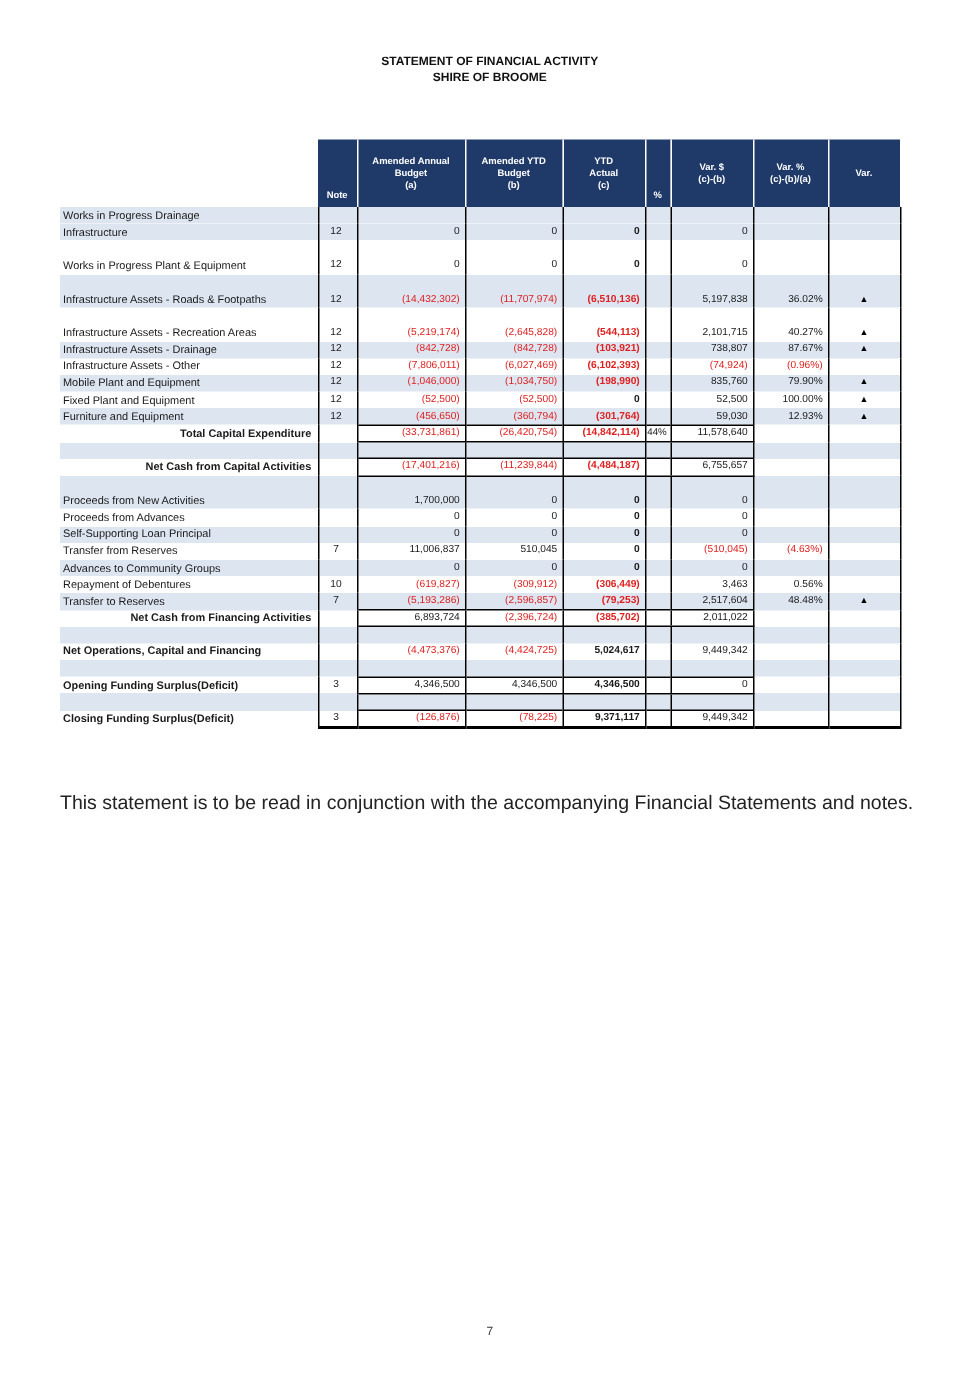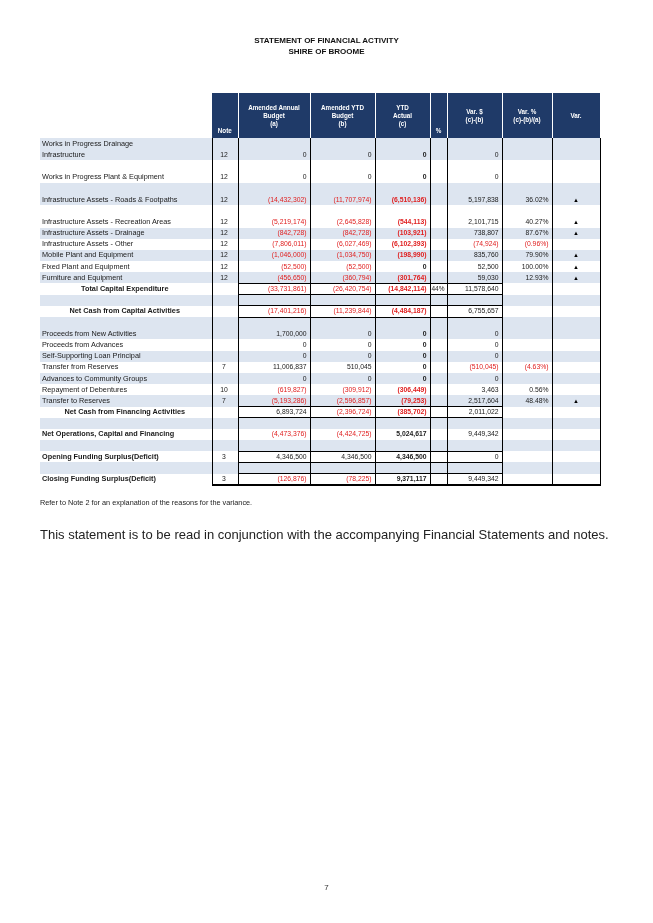--- a/index.html
+++ b/index.html
@@ -31,21 +31,21 @@
   td.col-label { text-align:left; font-size:7.3px; padding-left:2px; }
   td.col-note { text-align:center; border-left:1px solid #000; border-right:1px solid #000; }
   td.col-a { border-right:1px solid #000; }
   td.col-b { border-right:1.6px solid #000; }
   td.col-c { border-right:1.6px solid #000; font-weight:bold; }
   td.col-pct { text-align:center; font-size:6.5px; }
   td.col-vard { border-left:1px solid #000; border-right:1px solid #000; }
   td.col-varp { border-right:1px solid #000; }
   td.col-vart { border-right:1px solid #000; text-align:center; font-size:6px; padding:0; color:#000; }
   td.neg { color:var(--neg); }
-  tr.total td.col-label { text-align:center; font-weight:bold; padding-right:4px; }
+  tr.total td.col-label { text-align:right; font-weight:bold; padding-right:4px; }
   tr.section td.col-label, tr.grand td.col-label { font-weight:bold; }
   tr.boxed td.col-a, tr.boxed td.col-b, tr.boxed td.col-c,
   tr.boxed td.col-pct, tr.boxed td.col-vard {
     border-top:1.5px solid #000; border-bottom:1.5px solid #000;
   }
   tr.last td:not(.col-label) { border-bottom:2.2px solid #000; }
   .footnotes { position:absolute; left:40px; top:498px; font-size:7.3px; line-height:10.5px; color:#222; }
   .footnote-3 { position:absolute; left:40px; top:527px; font-size:13px; color:#222; }
   .page-number { position:absolute; top:883px; left:0; width:653px; text-align:center; font-size:8px; color:#333; }
 </style>
@@ -429,17 +429,16 @@
         <td class="col-c">9,371,117</td>
         <td class="col-pct"></td>
         <td class="col-vard">9,449,342</td>
         <td class="col-varp"></td>
         <td class="col-vart"></td>
       </tr>
     </tbody>
 </table>
 
 <div class="footnotes">
-  <div>Refer to Note 2 for an explanation of the reasons for the variance.</div>
 </div>
 <div class="footnote-3">This statement is to be read in conjunction with the accompanying Financial Statements and notes.</div>
 
 <div class="page-number">7</div>
 
 </body></html>

